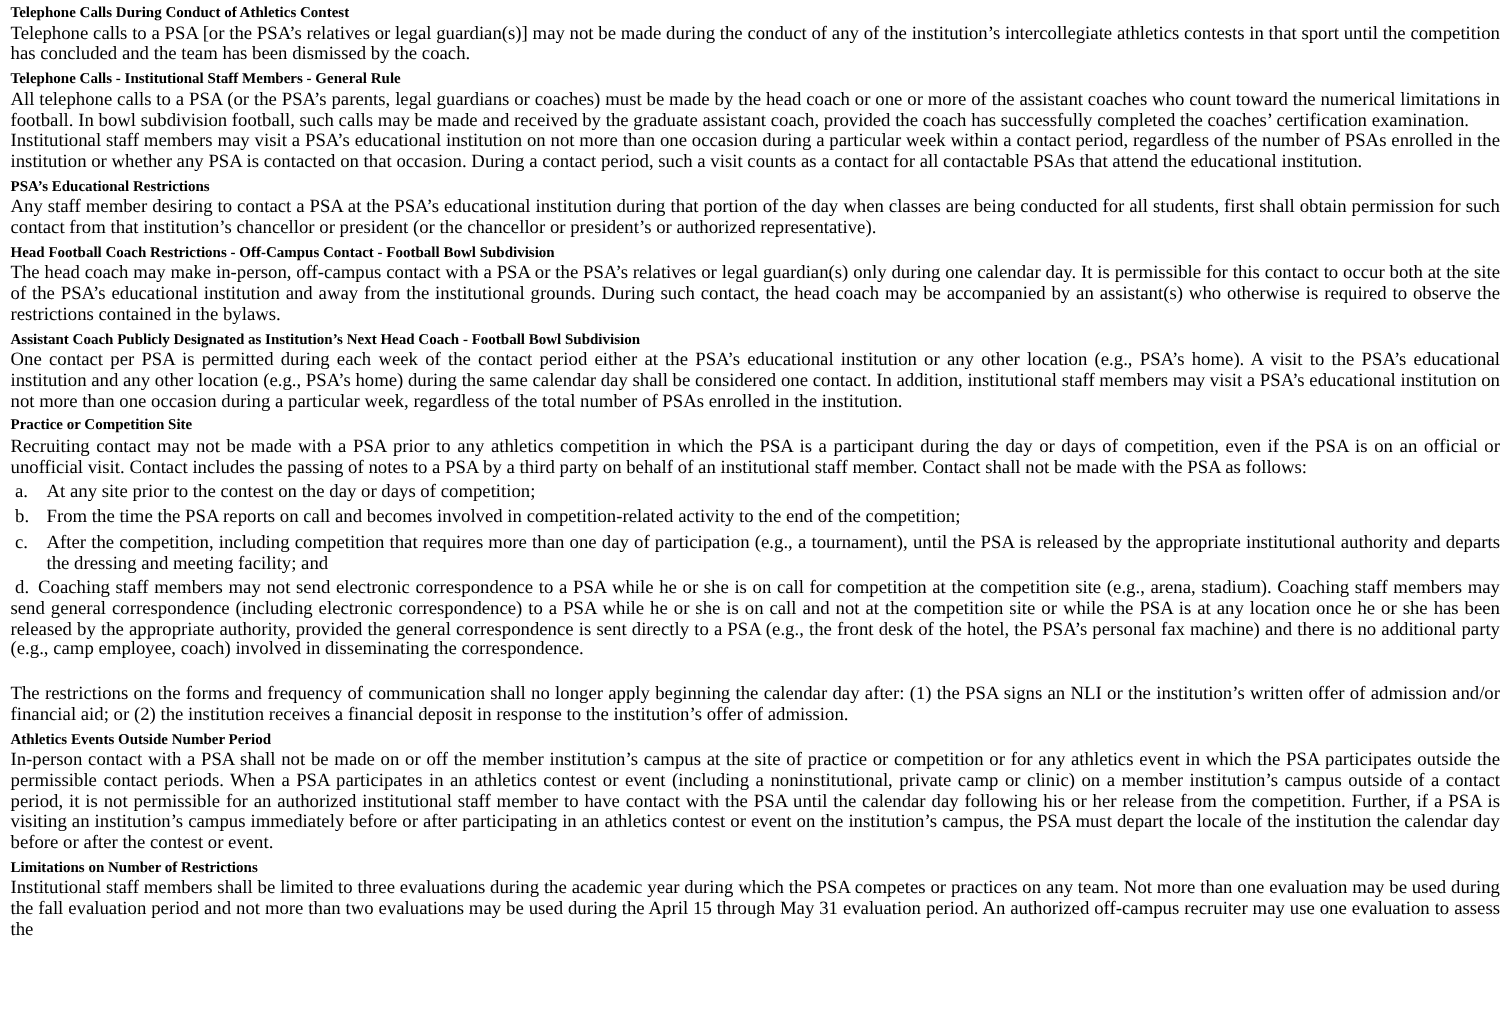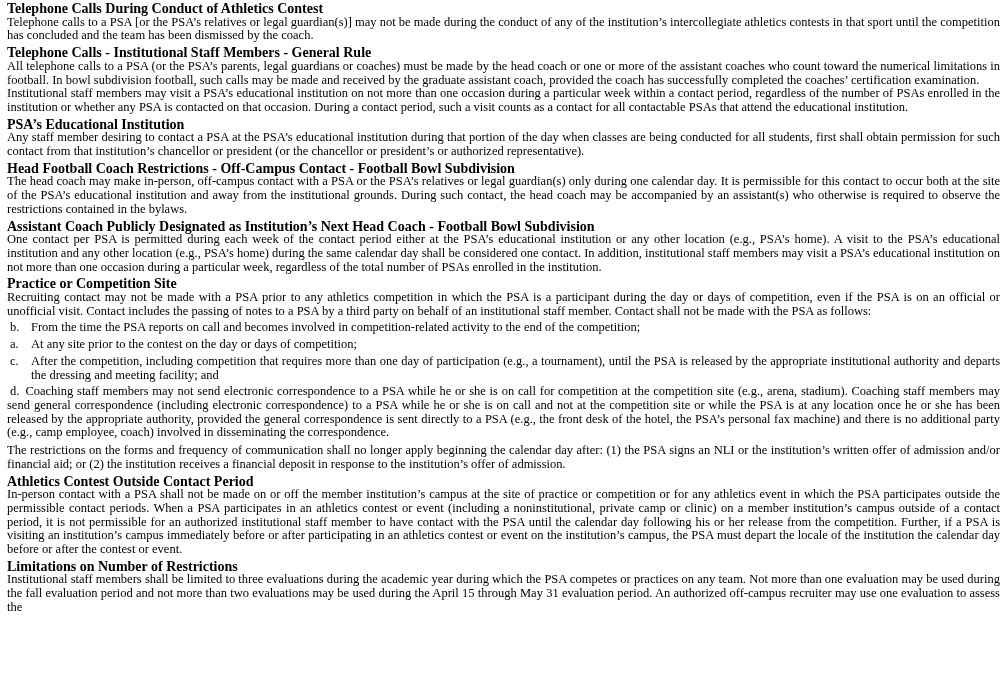--- a/index.html
+++ b/index.html
@@ -11,21 +11,21 @@
     color: #000000;
     font-family: "Liberation Serif", "DejaVu Serif", serif;
     font-size: 12.5px;
     line-height: 13.7px;
   }
   .page {
     padding: 2px 7px 0 7px;
     width: 993px;
   }
   .doc-heading {
-    font-size: 14px;
+    font-size: 10px;
     line-height: 13.7px;
     font-weight: bold;
     margin: 3px 0 0 0;
   }
   .section:first-child .doc-heading { margin-top: 0; }
   .doc-para {
     margin: 0;
     text-align: justify;
   }
   .list-item {
@@ -33,21 +33,21 @@
     padding-left: 21px;
     text-indent: -21px;
     text-align: justify;
   }
   .list-item .marker {
     display: inline-block;
     width: 21px;
     text-indent: 0;
   }
   .flush-item {
-    margin: 3px 0 4px 0;
+    margin: 3px 0 16px 0;
     text-indent: 3px;
     text-align: justify;
   }
   .flush-item .marker { margin-right: 6px; }
 </style>
 </head>
 <body>
 
 <div class="page">
 
@@ -59,52 +59,52 @@
   <div class="section">
     <div class="doc-heading">Telephone Calls - Institutional Staff Members - General Rule</div>
     <p class="doc-para">All telephone calls to a PSA (or the PSA’s parents, legal guardians or coaches) must be made by the head coach or one or more of the assistant coaches who count toward the numerical limitations in football.  In bowl subdivision football, such calls may be made and received by the graduate assistant coach, provided the coach has successfully completed the coaches’ certification examination.</p>
   </div>
 
   <div class="section">
     <p class="doc-para">Institutional staff members may visit a PSA’s educational institution on not more than one occasion during a particular week within a contact period, regardless of the number of PSAs enrolled in the institution or whether any PSA is contacted on that occasion.  During a contact period, such a visit counts as a contact for all contactable PSAs that attend the educational institution.</p>
   </div>
 
   <div class="section">
-    <div class="doc-heading">PSA’s Educational Institution</div>
+    <div class="doc-heading">PSA’s Educational Restrictions</div>
     <p class="doc-para">Any staff member desiring to contact a PSA at the PSA’s educational institution during that portion of the day when classes are being conducted for all students, first shall obtain permission for such contact from that institution’s chancellor or president (or the chancellor or president’s or authorized representative).</p>
   </div>
 
   <div class="section">
     <div class="doc-heading">Head Football Coach Restrictions - Off-Campus Contact - Football Bowl Subdivision</div>
     <p class="doc-para">The head coach may make in-person, off-campus contact with a PSA or the PSA’s relatives or legal guardian(s) only during one calendar day.  It is permissible for this contact to occur both at the site of the PSA’s educational institution and away from the institutional grounds.  During such contact, the head coach may be accompanied by an assistant(s) who otherwise is required to observe the restrictions contained in the bylaws.</p>
   </div>
 
   <div class="section">
     <div class="doc-heading">Assistant Coach Publicly Designated as Institution’s Next Head Coach - Football Bowl Subdivision</div>
   </div>
 
   <div class="section">
     <p class="doc-para">One contact per PSA is permitted during each week of the contact period either at the PSA’s educational institution or any other location (e.g., PSA’s home).  A visit to the PSA’s educational institution and any other location (e.g., PSA’s home) during the same calendar day shall be considered one contact.  In addition, institutional staff members may visit a PSA’s educational institution on not more than one occasion during a particular week, regardless of the total number of PSAs enrolled in the institution.</p>
   </div>
 
   <div class="section">
     <div class="doc-heading">Practice or Competition Site</div>
     <p class="doc-para">Recruiting contact may not be made with a PSA prior to any athletics competition in which the PSA is a participant during the day or days of competition, even if the PSA is on an official or unofficial visit.  Contact includes the passing of notes to a PSA by a third party on behalf of an institutional staff member.  Contact shall not be made with the PSA as follows:</p>
+    <p class="list-item"><span class="marker">a.</span><span>At any site prior to the contest on the day or days of competition;</span></p>
     <p class="list-item"><span class="marker">b.</span><span>From the time the PSA reports on call and becomes involved in competition-related activity to the end of the competition;</span></p>
-    <p class="list-item"><span class="marker">a.</span><span>At any site prior to the contest on the day or days of competition;</span></p>
     <p class="list-item"><span class="marker">c.</span><span>After the competition, including competition that requires more than one day of participation (e.g., a tournament), until the PSA is released by the appropriate institutional authority and departs the dressing and meeting facility; and</span></p>
     <p class="flush-item"><span class="marker">d.</span><span>Coaching staff members may not send electronic correspondence to a PSA while he or she is on call for competition at the competition site (e.g., arena, stadium).  Coaching staff  members may send general correspondence (including electronic correspondence) to a PSA while he or she is on call and not at the competition site or while the PSA is at any location once he or she has been released by the appropriate authority, provided the general correspondence is sent directly to a PSA (e.g., the front desk of the hotel, the PSA’s personal fax machine) and there is no additional party (e.g., camp employee, coach) involved in disseminating the correspondence.</span></p>
   </div>
 
   <div class="section">
     <p class="doc-para">The restrictions on the forms and frequency of communication shall no longer apply beginning the calendar day after: (1) the PSA signs an NLI or the institution’s written offer of admission and/or financial aid; or (2) the institution receives a financial deposit in response to the institution’s offer of admission.</p>
   </div>
 
   <div class="section">
-    <div class="doc-heading">Athletics Contest Outside Contact Period</div>
+    <div class="doc-heading">Athletics Events Outside Number Period</div>
     <p class="doc-para">In-person contact with a PSA shall not be made on or off the member institution’s campus at the site of practice or competition or for any athletics event in which the PSA participates outside the permissible contact periods.  When a PSA participates in an athletics contest or event (including a noninstitutional, private camp or clinic) on a member institution’s campus outside of a contact period, it is not permissible for an authorized institutional staff member to have contact with the PSA until the calendar day following his or her release from the competition.  Further, if a PSA is visiting an institution’s campus immediately before or after participating in an athletics contest or event on the institution’s campus, the PSA must depart the locale of the institution the calendar day before or after the contest or event.</p>
   </div>
 
   <div class="section">
     <div class="doc-heading">Limitations on Number of Restrictions</div>
     <p class="doc-para">Institutional staff members shall be limited to three evaluations during the academic year during which the PSA competes or practices on any team.  Not more than one evaluation may be used during the fall evaluation period and not more than two evaluations may be used during the April 15 through May 31 evaluation period.  An authorized off-campus recruiter may use one evaluation to assess the</p>
   </div>
 
 </div>
 

